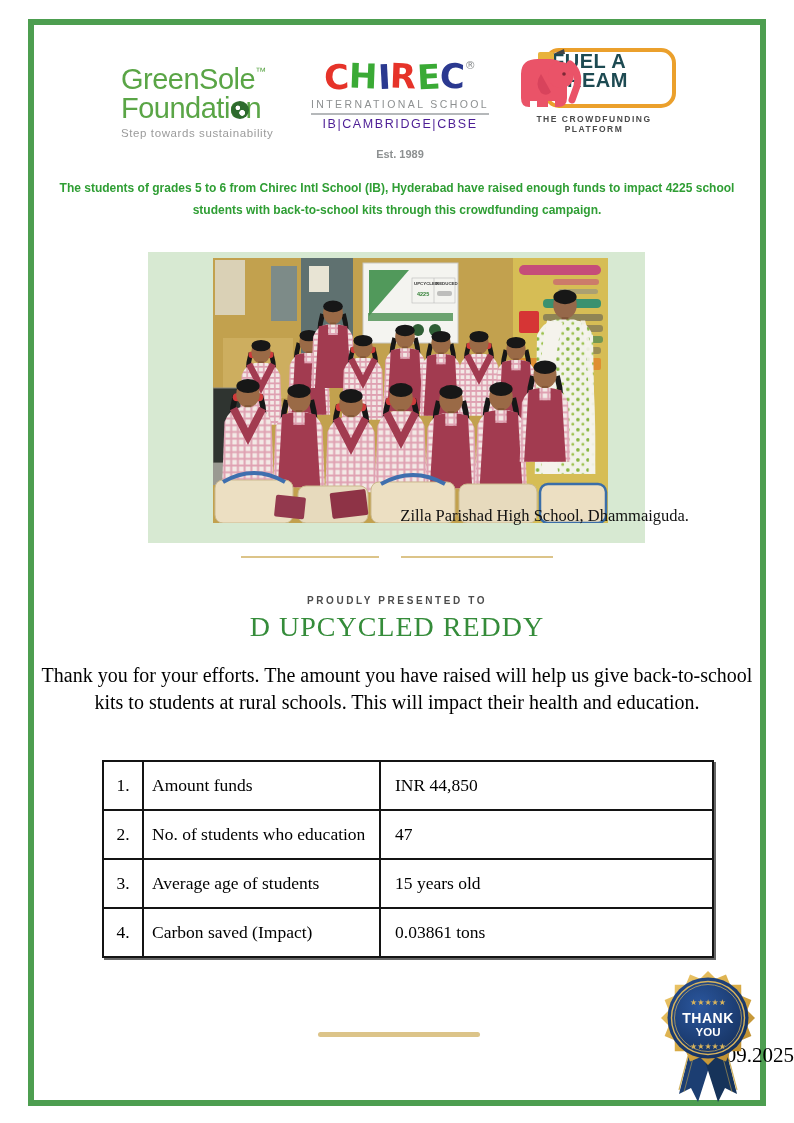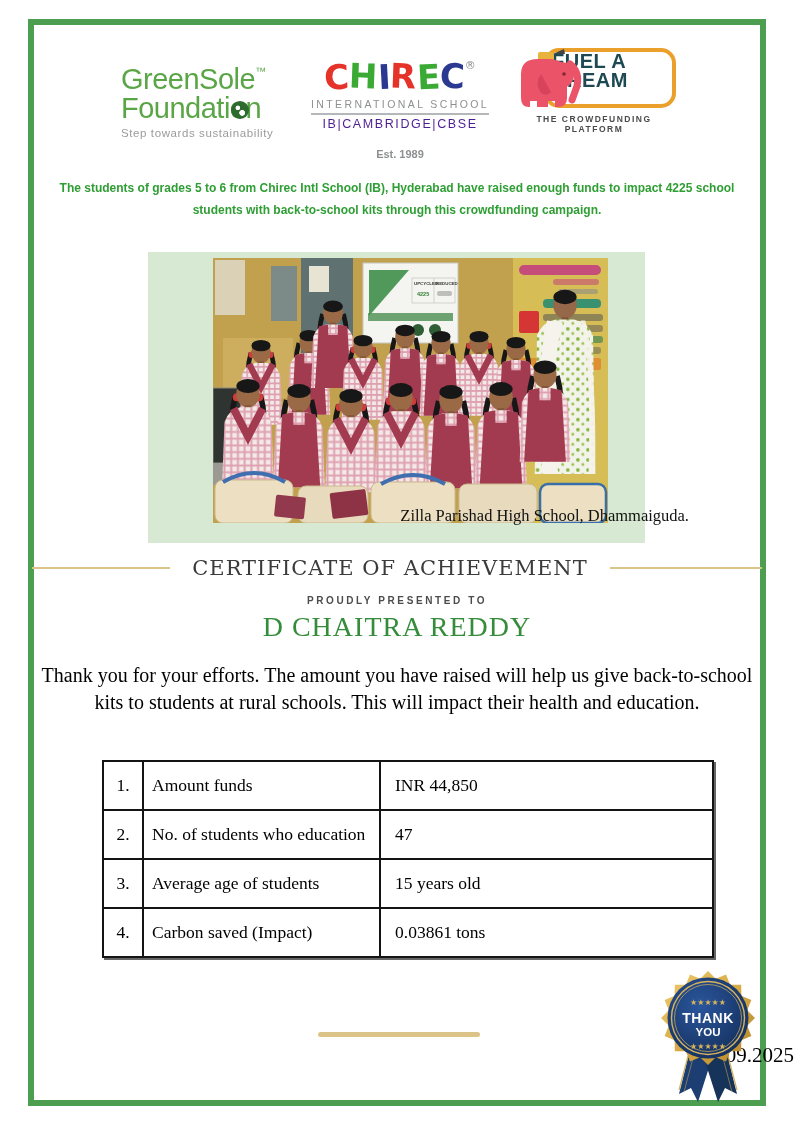--- a/index.html
+++ b/index.html
@@ -228,25 +228,24 @@
       <rect x="246" y="226" width="78" height="39" rx="8" fill="#e7dabd" stroke="#cbb98e"></rect>
       <rect x="327" y="226" width="66" height="39" rx="8" fill="#ecdfc2" stroke="#3a6ea8" stroke-width="2.5"></rect>
       <rect x="62" y="238" width="30" height="22" rx="2" fill="#93394e" transform="rotate(6 77 249)"></rect>
     </g>
   </svg>
   <div class="photo-caption">Zilla Parishad High School, Dhammaiguda.</div>
 </div>
 
 <div class="abs title-row">
   <div class="rule-l"></div>
-  <div class="cert-title">CERTIFICATE OF ACHIEVEMENT</div>
   <div class="rule-r"></div>
 </div>
 <div class="abs presented">PROUDLY PRESENTED TO</div>
-<div class="abs recipient">D CHAITRA REDDY</div>
+<div class="abs recipient">D UPCYCLED REDDY</div>
 <div class="abs message">Thank you for your efforts. The amount you have raised will help us give back-to-school kits to students at rural schools. This will impact their health and education.</div>
 
 <table class="abs impact-table">
   <tbody>
     <tr>
       <td class="c-num">1.</td>
       <td class="c-label">Amount funds</td>
       <td class="c-value">INR 44,850</td>
     </tr>
     <tr>

